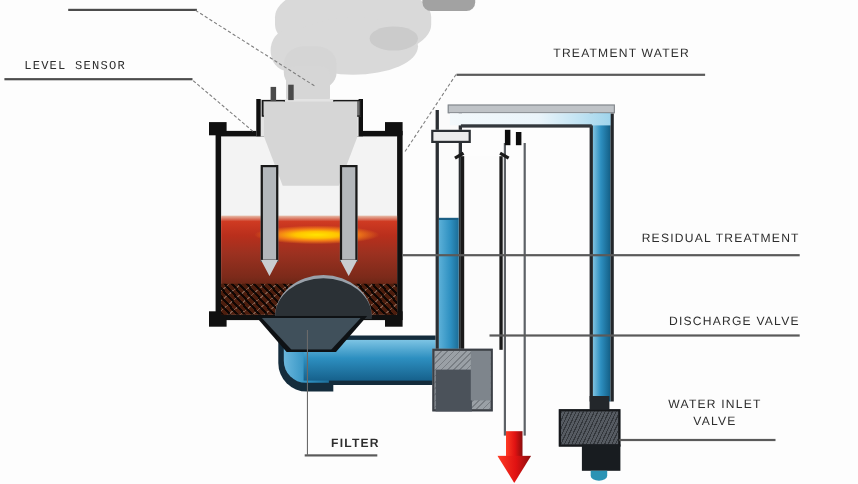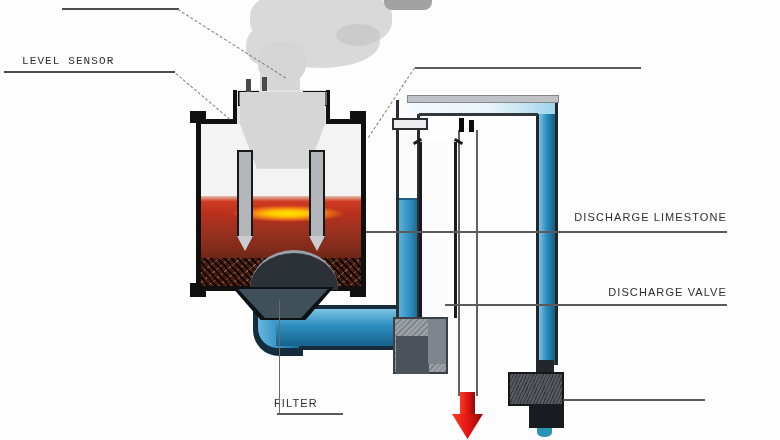--- a/index.html
+++ b/index.html
@@ -165,28 +165,33 @@
   <div class="clip-top">
     <span class="lbl" style="position:static;">CARBIDE HOPPER</span>
   </div>
   <div class="uline" style="left:62px;top:8px;width:117px;"></div>
   <div class="dash" style="left:178px;top:9px;width:128px;transform:rotate(32.4deg);"></div>
 
   <div class="lbl" style="left:22px;top:55px;font-family:Liberation Mono, monospace;">LEVEL SENSOR</div>
   <div class="uline" style="left:4px;top:71px;width:171px;"></div>
   <div class="dash" style="left:176px;top:73px;width:71px;transform:rotate(40.3deg);"></div>
 
+  <div class="lbl" style="left:503px;top:43px;">TREATMENT WATER</div>
   <div class="thinline" style="left:415px;top:67px;width:226px;"></div>
   <div class="dash" style="left:415px;top:68px;width:84px;transform:rotate(123.5deg);"></div>
 
-  <div class="lbl" style="left:560px;top:211px;width:167px;text-align:right;">DISCHARGE LIMESTONE</div>
+  <div class="lbl" style="left:560px;top:211px;width:167px;text-align:right;">RESIDUAL TREATMENT</div>
   <div class="thinline" style="left:366px;top:231px;width:361px;"></div>
 
   <div class="lbl" style="left:560px;top:286px;width:167px;text-align:right;">DISCHARGE VALVE</div>
   <div class="thinline" style="left:445px;top:304px;width:282px;"></div>
 
+  <div class="lbl wiv" style="left:585px;top:361px;width:130px;">
+    <span>WATER INLET</span><br>
+    <span>VALVE</span>
+  </div>
   <div class="thinline" style="left:563px;top:399px;width:142px;"></div>
 
-  <div class="lbl" style="left:274px;top:397px;">FILTER</div>
+  <div class="lbl" style="left:301px;top:397px;font-weight:bold;">FILTER</div>
   <div class="thinline" style="left:277px;top:413px;width:66px;"></div>
   <div class="vline" style="left:279px;top:300px;height:114px;"></div>
 
 </div>
 
 </body></html>

